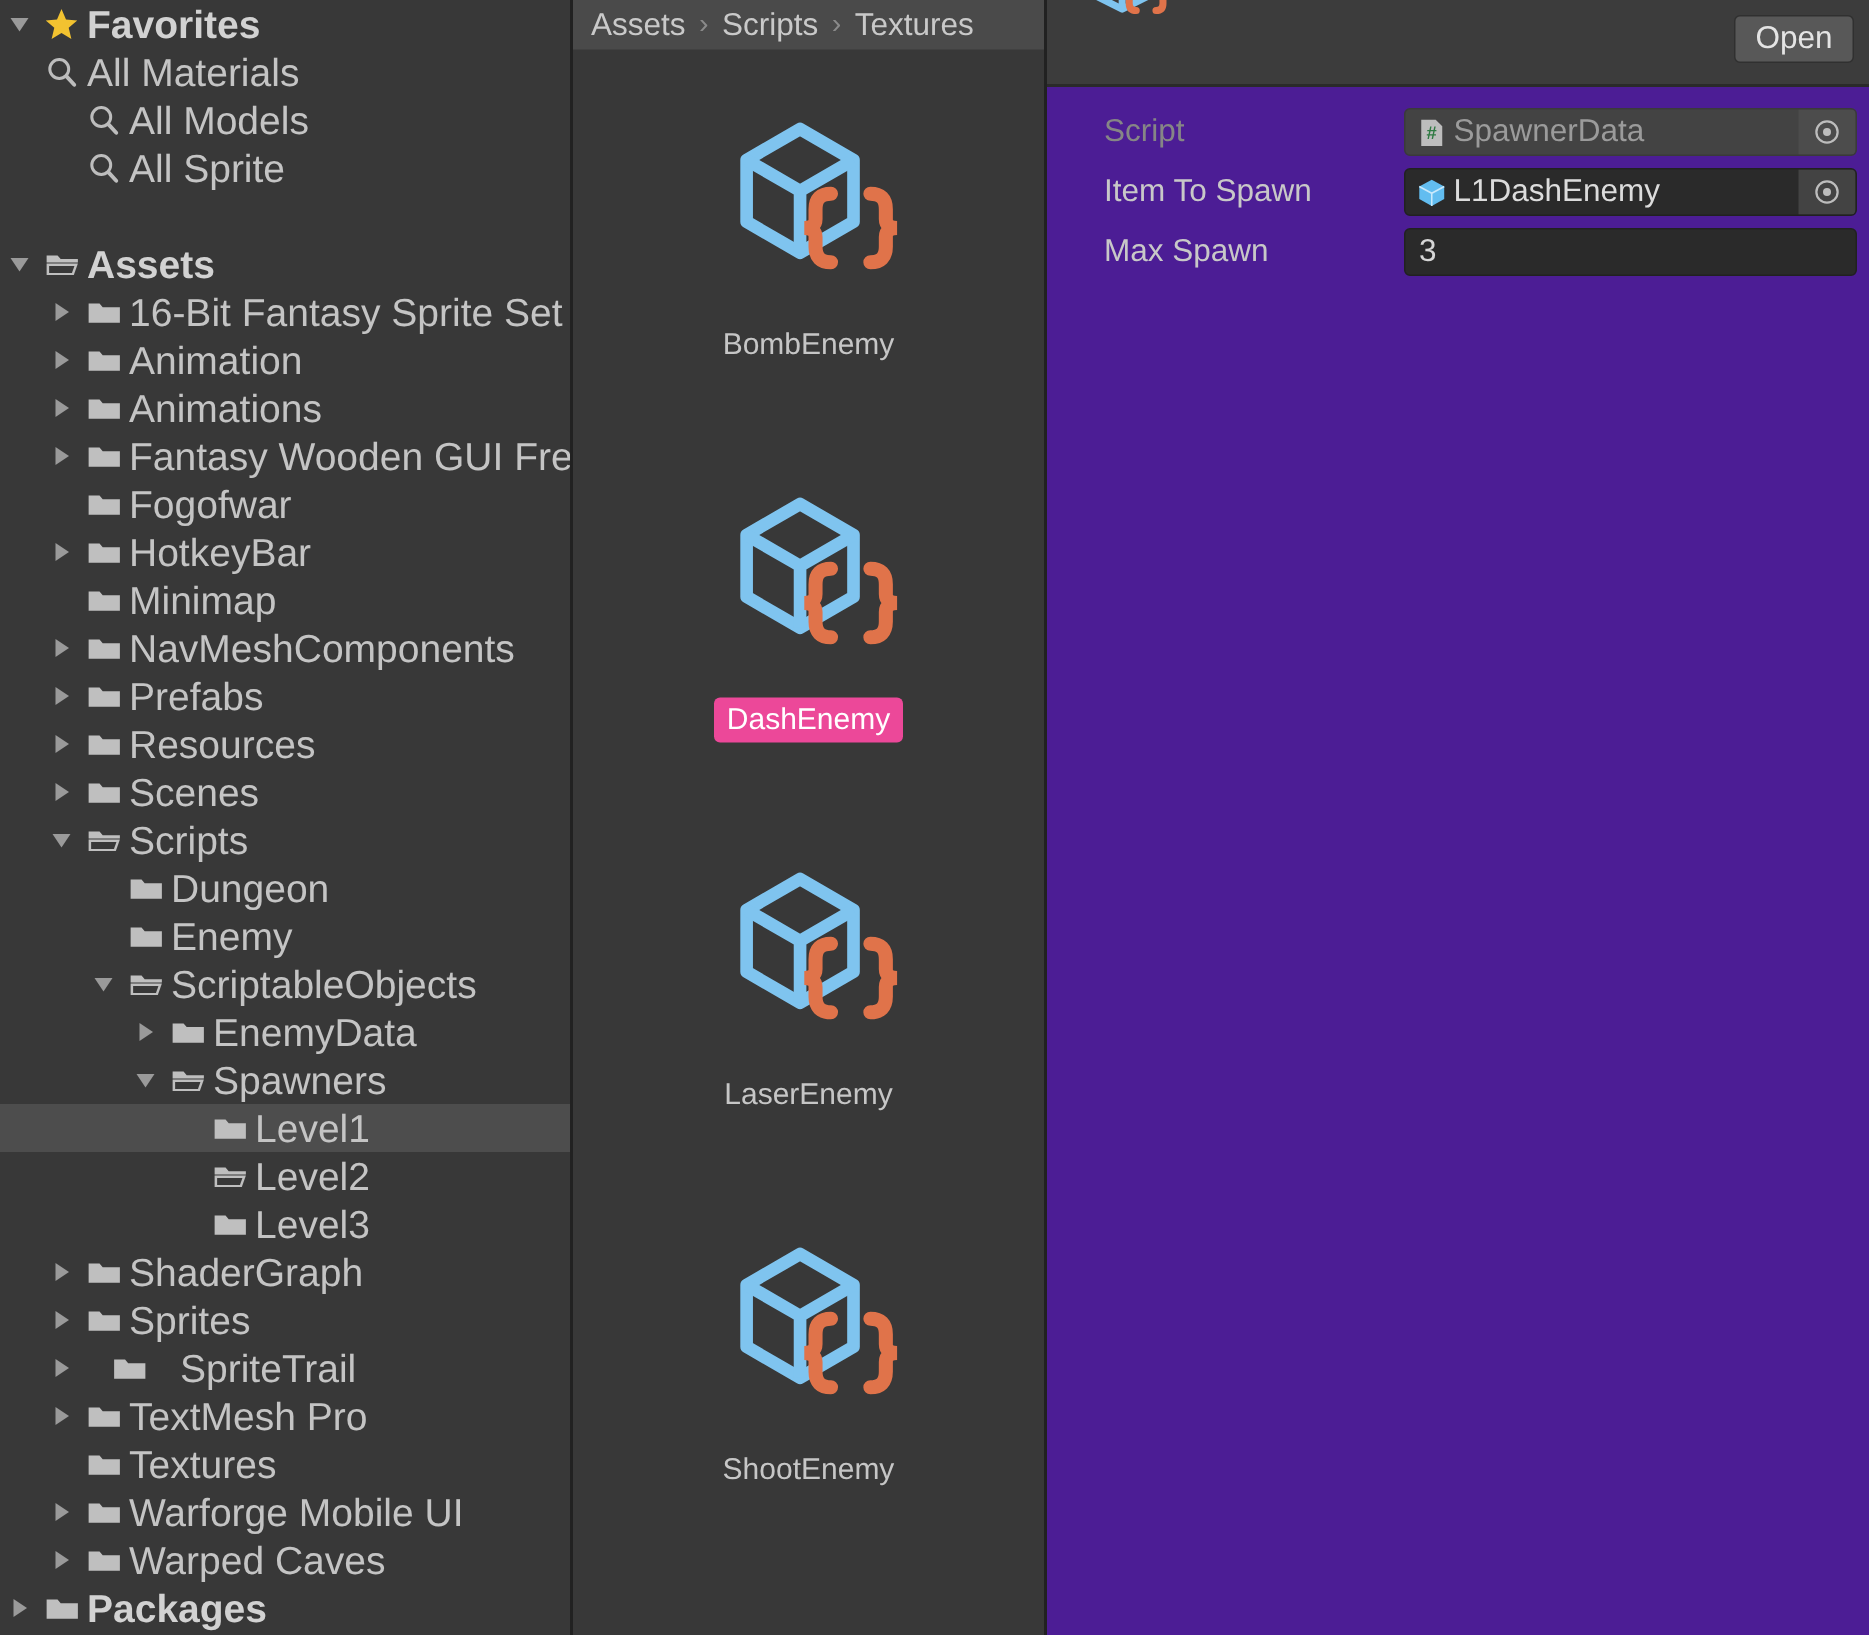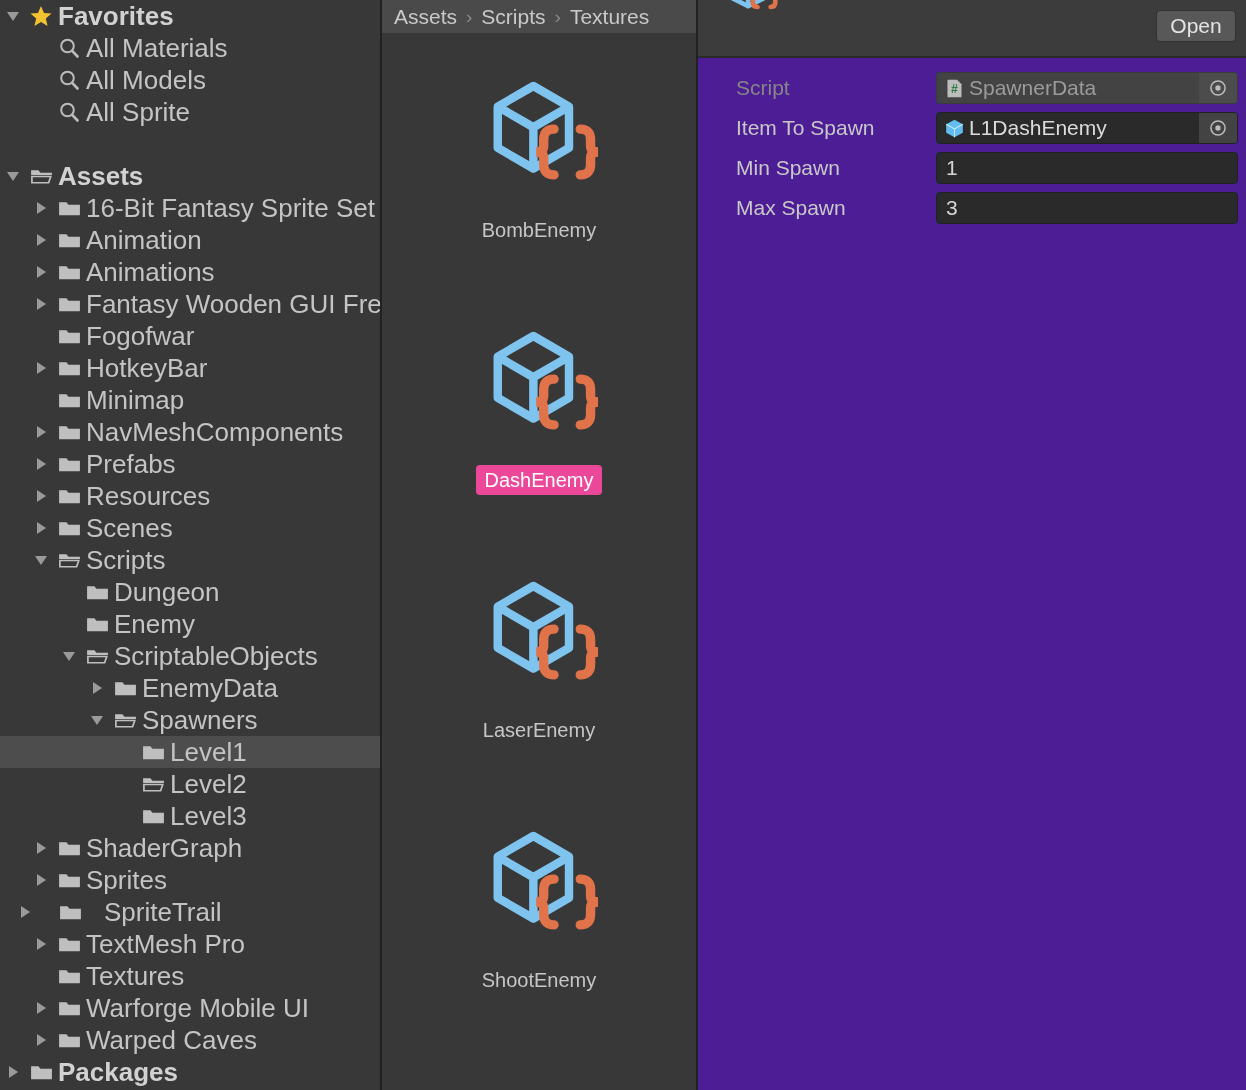--- a/index.html
+++ b/index.html
@@ -175,21 +175,21 @@
           <span class="tw">
             <span class="arrow-d"></span>
           </span>
           <span class="ic">
             <svg viewBox="0 0 24 24" width="24" height="24">
               <path d="M12 2 L15 9 L22.5 9.6 L16.8 14.5 L18.6 22 L12 18 L5.4 22 L7.2 14.5 L1.5 9.6 L9 9 Z" fill="#f2c230"></path>
             </svg>
           </span>
           <span class="lbl">Favorites</span>
         </div>
-        <div class="tree-row" style="padding-left: 28px; text-align: right;">
+        <div class="tree-row" style=" text-align: right;">
           <span class="tw"></span>
           <span class="ic">
             <svg viewBox="0 0 24 24" width="24" height="24">
               <circle cx="10.5" cy="10" r="6.3" fill="none" stroke="#bdbdbd" stroke-width="2"></circle>
               <line x1="15.2" y1="14.8" x2="20.5" y2="20.5" stroke="#bdbdbd" stroke-width="2.6" stroke-linecap="round"></line>
             </svg>
           </span>
           <span class="lbl">All Materials</span>
         </div>
         <div class="tree-row" style="padding-left: 28px;">
@@ -459,21 +459,21 @@
           <span class="tw">
             <span class="arrow-r"></span>
           </span>
           <span class="ic">
             <svg viewBox="0 0 24 24" width="25" height="25">
               <path d="M2 6 h7 l2 2.4 h11 v10 h-20 Z" fill="#bfbfbf"></path>
             </svg>
           </span>
           <span class="lbl">Sprites</span>
         </div>
-        <div class="tree-row" style="padding-left: 12px; gap: 17px;">
+        <div class="tree-row" style="padding-left: 28px; gap: 17px;">
           <span class="tw">
             <span class="arrow-r"></span>
           </span>
           <span class="ic">
             <svg viewBox="0 0 24 24" width="25" height="25">
               <path d="M2 6 h7 l2 2.4 h11 v10 h-20 Z" fill="#bfbfbf"></path>
             </svg>
           </span>
           <span class="lbl">SpriteTrail</span>
         </div>
@@ -626,26 +626,20 @@
             <span class="obj-text">L1DashEnemy</span>
             <span class="picker">
               <svg viewBox="0 0 24 24" width="20" height="20">
                 <circle cx="12" cy="12" r="8.5" fill="none" stroke="#bdbdbd" stroke-width="1.8"></circle>
                 <circle cx="12" cy="12" r="3.2" fill="#bdbdbd"></circle>
               </svg>
             </span>
           </div>
         </div>
         <div class="field-row">
-          <div class="field-label">Min Spawn</div>
-          <div class="field-ctl">
-            <span class="num-text">1</span>
-          </div>
-        </div>
-        <div class="field-row">
           <div class="field-label">Max Spawn</div>
           <div class="field-ctl">
             <span class="num-text">3</span>
           </div>
         </div>
       </div>
   </div>
 
 </div>
 

